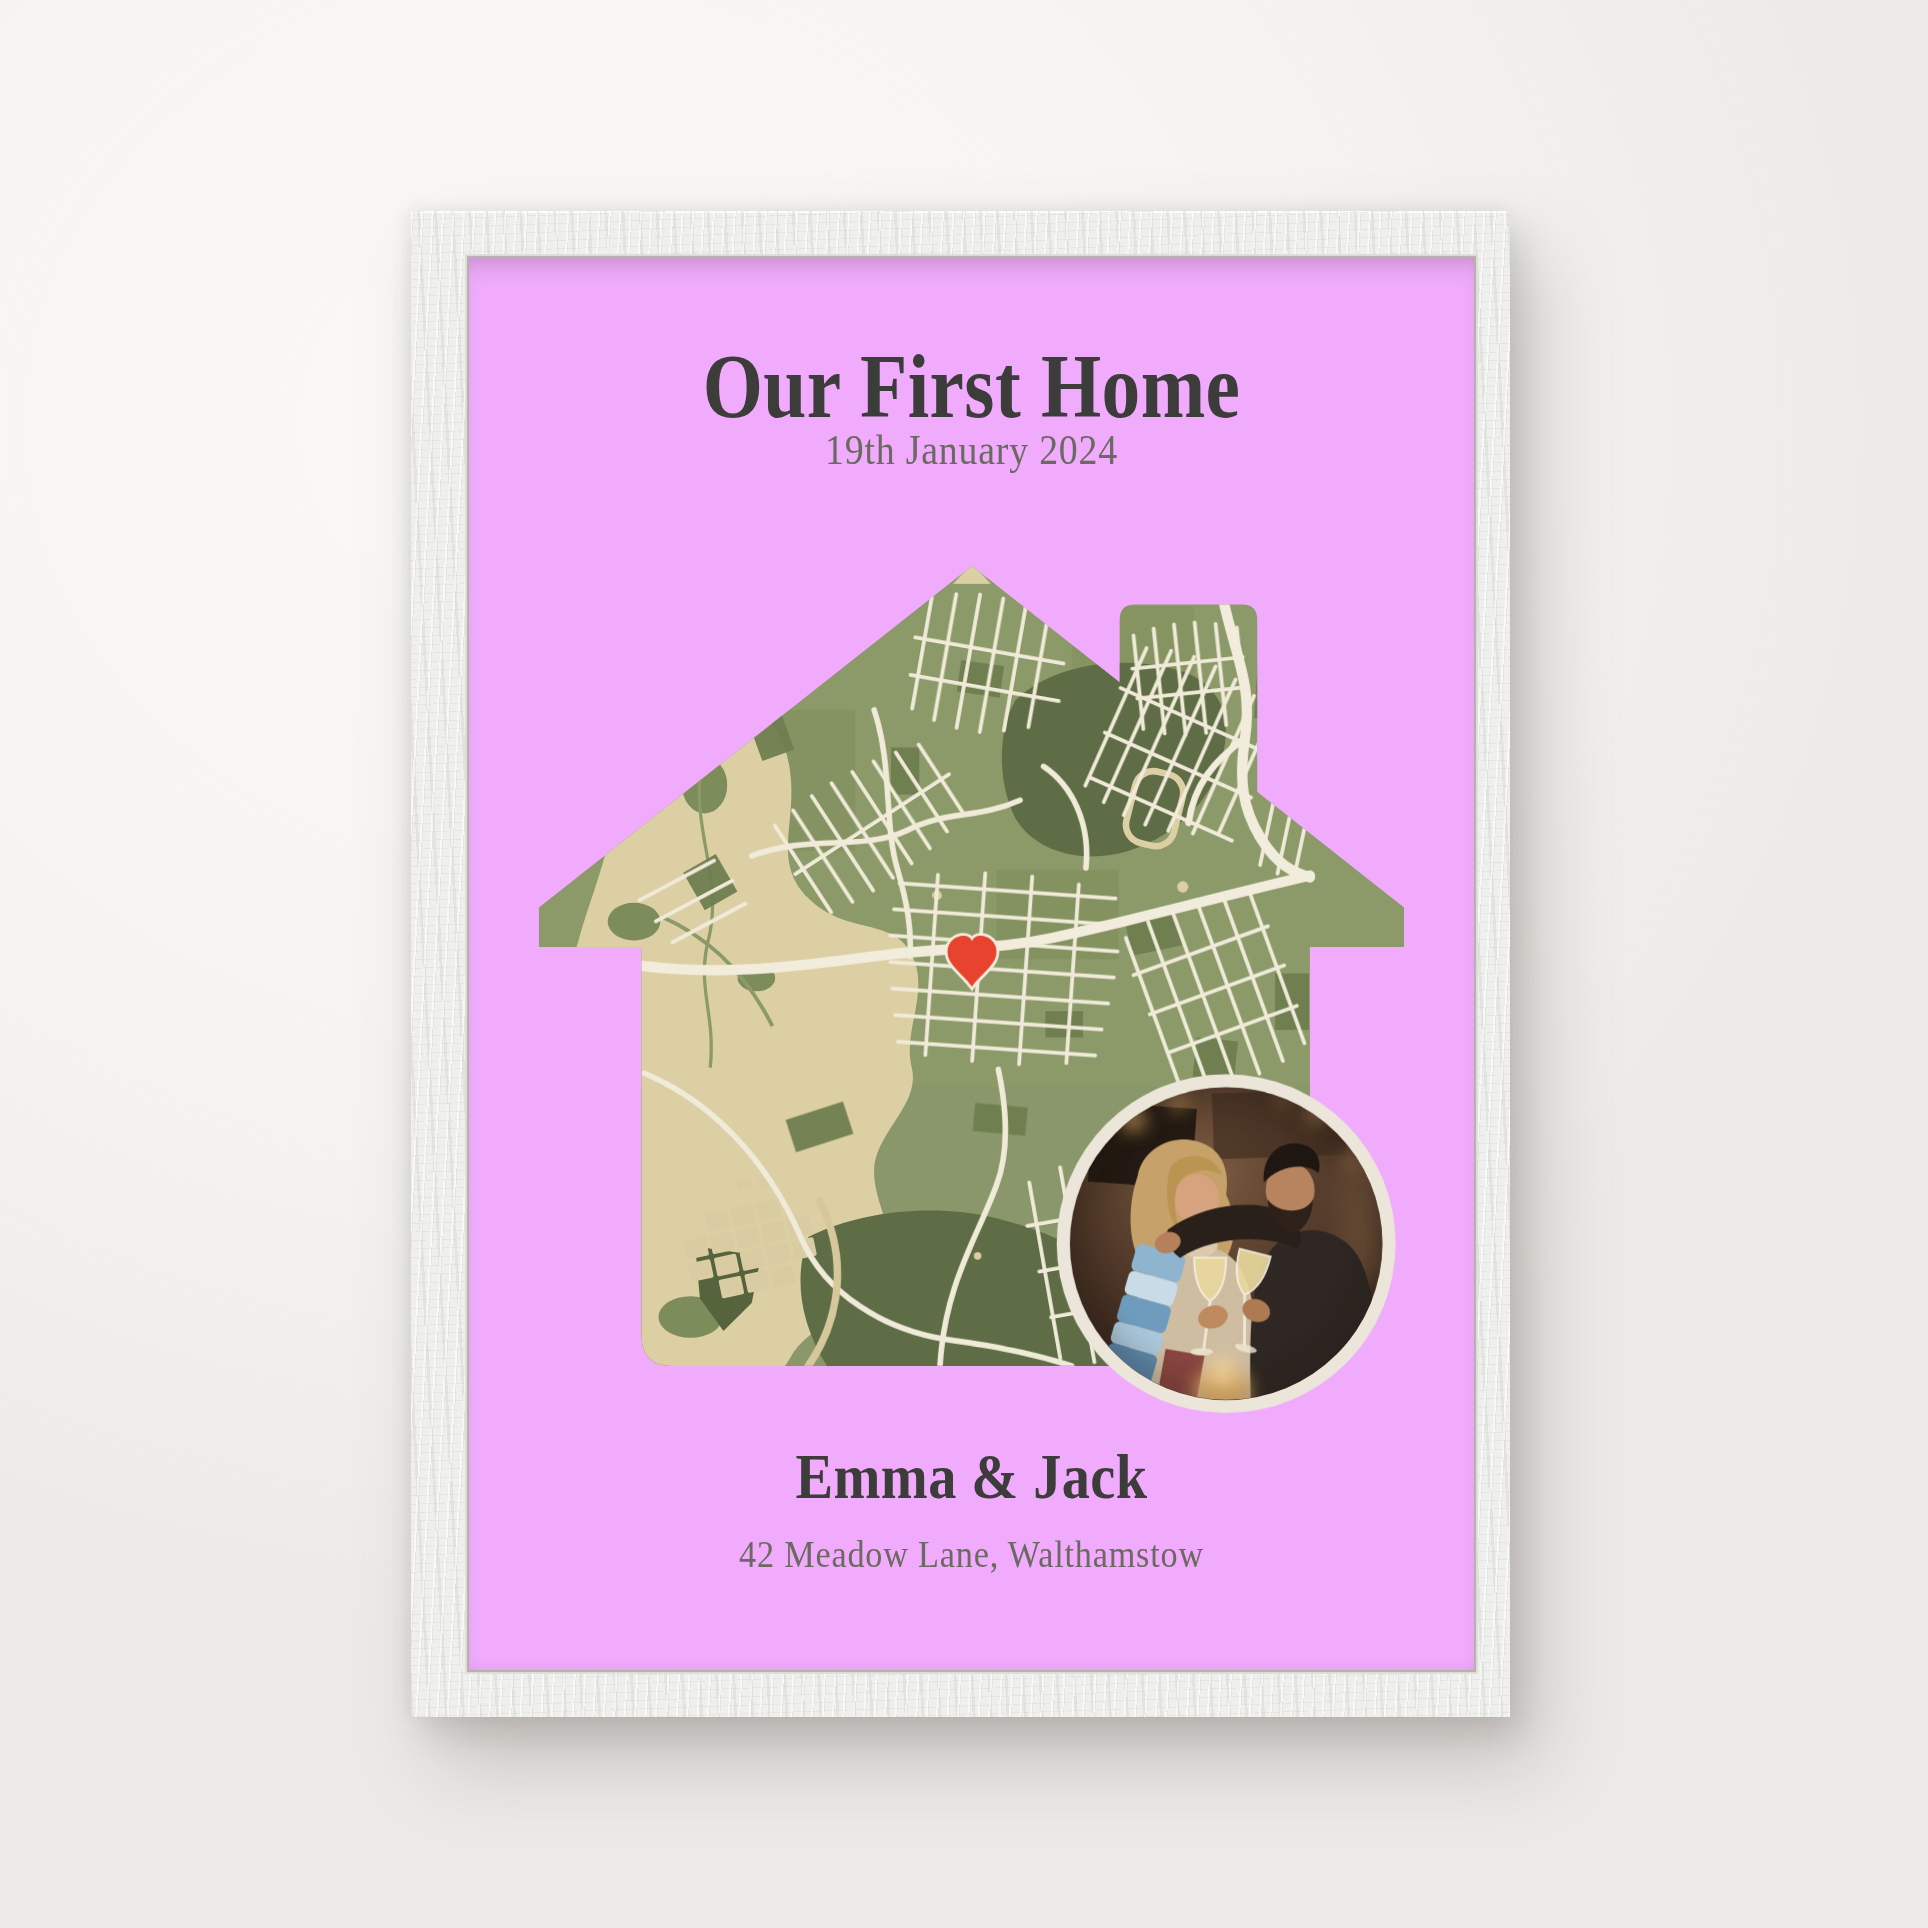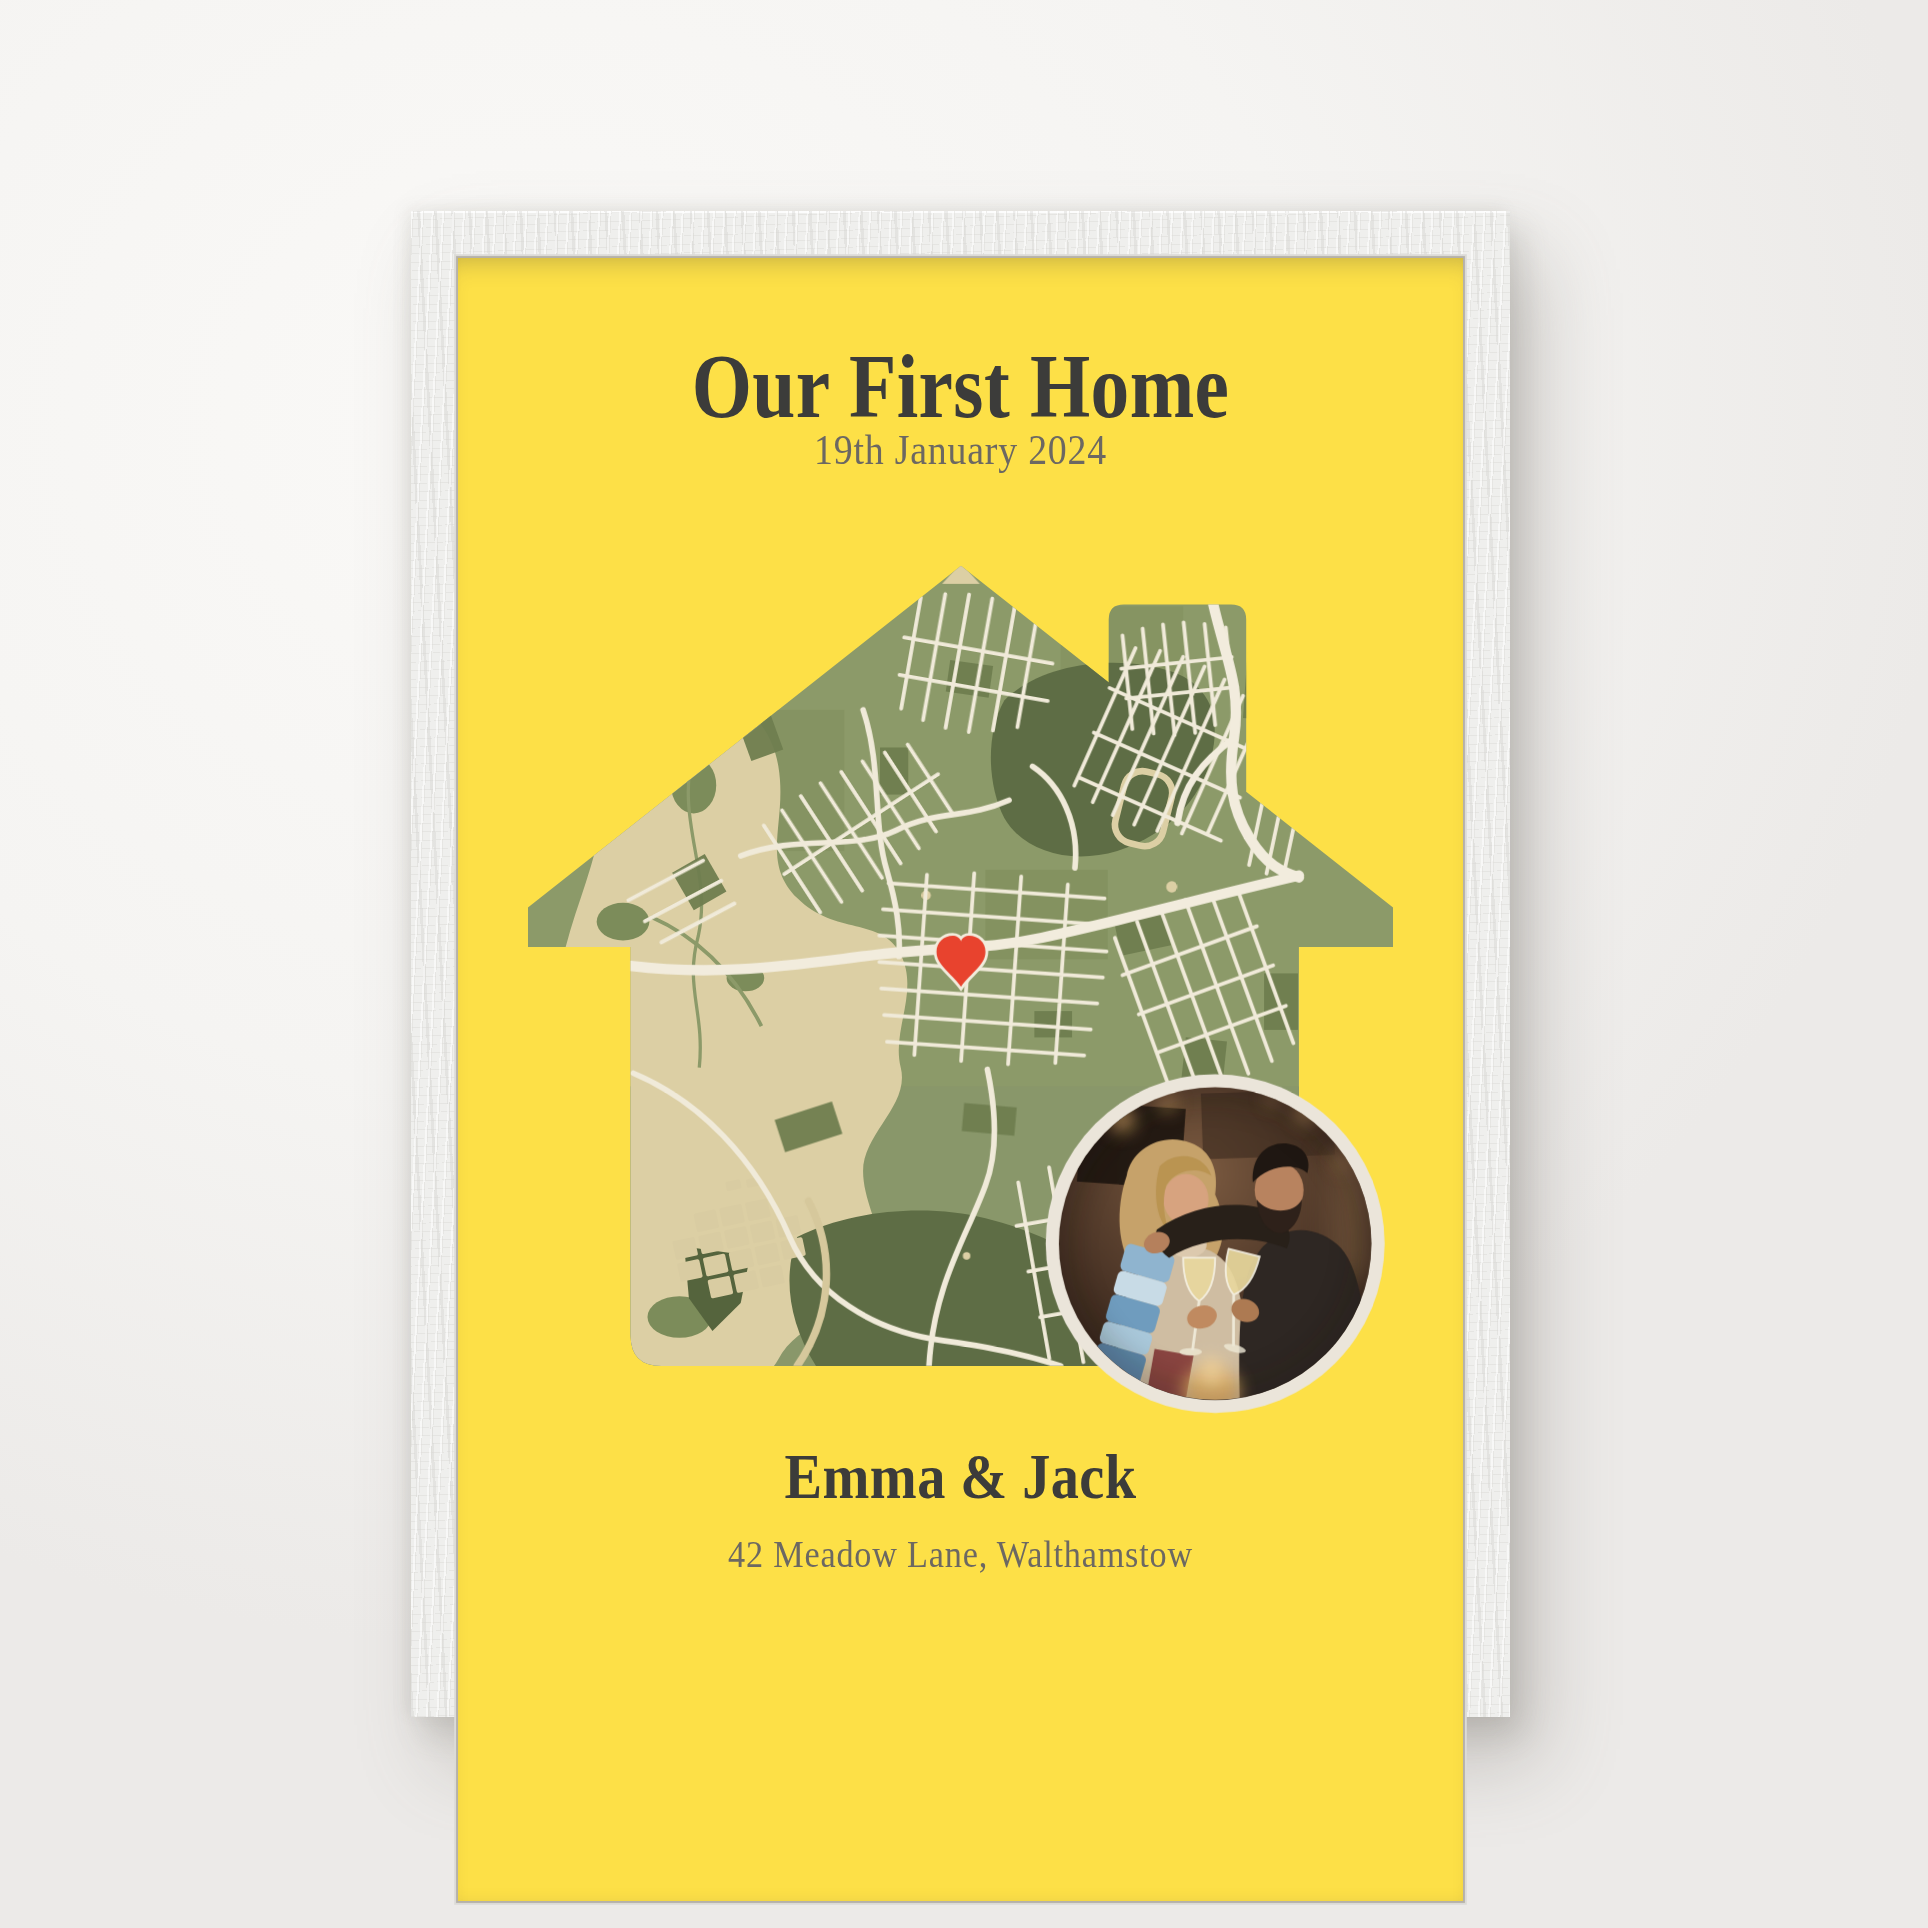--- a/index.html
+++ b/index.html
@@ -26,22 +26,22 @@
   }
   .frame::before{ 
     content:"";position:absolute;inset:0;
     background:
       repeating-linear-gradient(93deg, rgba(255,255,255,.55) 0 1.9px, rgba(219,218,214,.45) 1.9px 2.8px, rgba(0,0,0,0) 2.8px 10.4px),
       repeating-linear-gradient(178deg, rgba(214,213,209,.40) 0 0.9px, rgba(0,0,0,0) 0.9px 8.5px),
       repeating-linear-gradient(87deg, rgba(201,200,196,.30) 0 2.8px, rgba(0,0,0,0) 2.8px 17px);
   }
   
   .poster{
-    position:absolute;left:47px;top:47px;width:1005px;height:1643px;
-    background:#fde047;
+    position:absolute;left:58px;top:47px;width:1005px;height:1412px;
+    background:#f0abfc;
     box-shadow:
       0 0 0 1.9px #b5b1a9,
       0 0 0 3.8px #dcdbd7,
       inset 0 19px 26px -17px rgba(70,66,60,.33),
       inset 0 -9.4px 17px -13px rgba(70,66,60,.15);
   }
   .ptext{position:absolute;left:0;width:100%;text-align:center;line-height:1.12;transform-origin:center;}
   .title  {top:79px;  font-size:90px;font-weight:700;color:#3c3c3a;transform:scaleX(.86);letter-spacing:0.5px;}
   .date   {top:168px; font-size:43px;font-weight:400;color:#6c6862;transform:scaleX(.88);letter-spacing:0.9px;}
   .names  {top:1183px;font-size:64px;font-weight:700;color:#3c3c3a;transform:scaleX(.88);letter-spacing:0.5px;}

